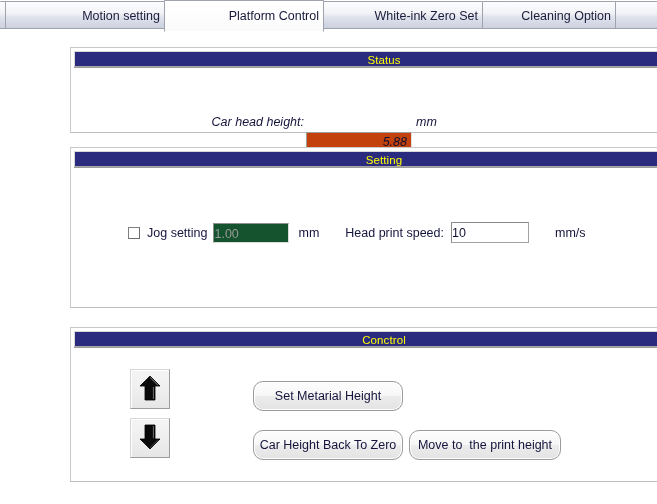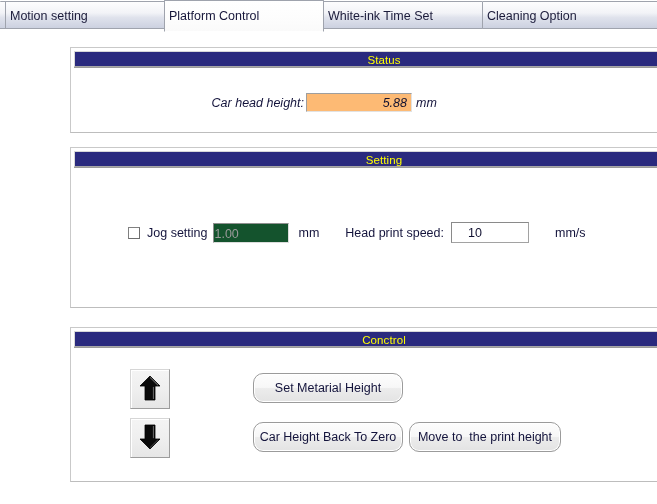--- a/index.html
+++ b/index.html
@@ -30,21 +30,21 @@
     position: absolute;
     left: 0; top: 1px;
     height: 30px;
     display: flex;
     align-items: flex-start;
   }
   .tab {
     height: 28px;
     line-height: 28px;
     box-sizing: border-box;
-    text-align: left;
+    text-align: right;
     font-size: 12.5px;
     color: #1b1b3a;
     border: 1px solid #9fa3ad;
     border-bottom: 1px solid #9fa3ad;
     background: linear-gradient(to bottom, #fdfdfe 0%, #f2f3f7 42%, #dfe2ec 60%, #ccd1e0 100%);
     margin-right: -1px;
     border-radius: 1px 1px 0 0;
     position: relative;
     white-space: nowrap;
     padding: 0 4px;
@@ -133,30 +133,31 @@
     font-size: 12.5px;
     color: #14143c;
     padding-right: 2px;
     box-sizing: border-box;
   }
   #car-head-value {
     width: 106px;
     height: 19px;
     line-height: 19px;
     box-sizing: border-box;
-    background: #fdba74;
+    background: #c2410c;
     border: 1px solid #b5b5b5;
     border-top-color: #9e9e9e;
     border-left-color: #9e9e9e;
     border-right-color: #e2e2e2;
     border-bottom-color: #e2e2e2;
     text-align: right;
     padding-right: 4px;
     font-size: 12.5px;
     color: #101030;
+    margin-top: 39px;
   }
   #car-head-unit {
     margin-left: 4px;
     font-size: 12.5px;
     color: #14143c;
   }
 
   
   #setting-row {
     position: absolute;
@@ -213,21 +214,21 @@
     width: 78px;
     height: 21px;
     line-height: 21px;
     box-sizing: border-box;
     background: #ffffff;
     border: 1px solid #a2a2a2;
     border-top-color: #8a8a8a;
     border-left-color: #8a8a8a;
     color: #101030;
     font-size: 12.5px;
-    padding-left: 16px;
+    padding-left: 0;
   }
   #speed-unit {
     margin-left: 26px;
     font-size: 12.5px;
     color: #14143c;
   }
 
   
   .arrow-btn {
     position: absolute;
@@ -253,20 +254,21 @@
     border: 1px solid #9b9b9b;
     border-radius: 10px;
     color: #14143c;
     font-size: 12.5px;
     text-align: center;
     white-space: pre;
     display: flex;
     align-items: center;
     justify-content: center;
     box-shadow: inset 0 0 0 1px #ffffff;
+    margin-top: 8px;
   }
   #btn-set-material {
     left: 182px; top: 26px;
     width: 150px; height: 30px;
   }
   #btn-back-zero {
     left: 182px; top: 75px;
     width: 150px; height: 30px;
   }
   #btn-print-height {
@@ -280,23 +282,23 @@
 <div id="tabbar">
   <div id="tabstrip">
     <div class="tab partial-left"></div>
     <div class="tab" style="width:160px">
       <span>Motion setting</span>
     </div>
     <div class="tab active" style="width:160px">
       <span>Platform Control</span>
     </div>
     <div class="tab" style="width:160px">
-      <span>White-ink Time Set</span>
-    </div>
-    <div class="tab" style="width:176px">
+      <span>White-ink Zero Set</span>
+    </div>
+    <div class="tab" style="width:134px">
       <span>Cleaning Option</span>
     </div>
     <div class="tab partial-right"></div>
   </div>
   <div id="tab-underline"></div>
 </div>
 
 <div class="panel" id="panel-status">
   <div class="panel-header">Status</div>
   <div class="panel-body">

